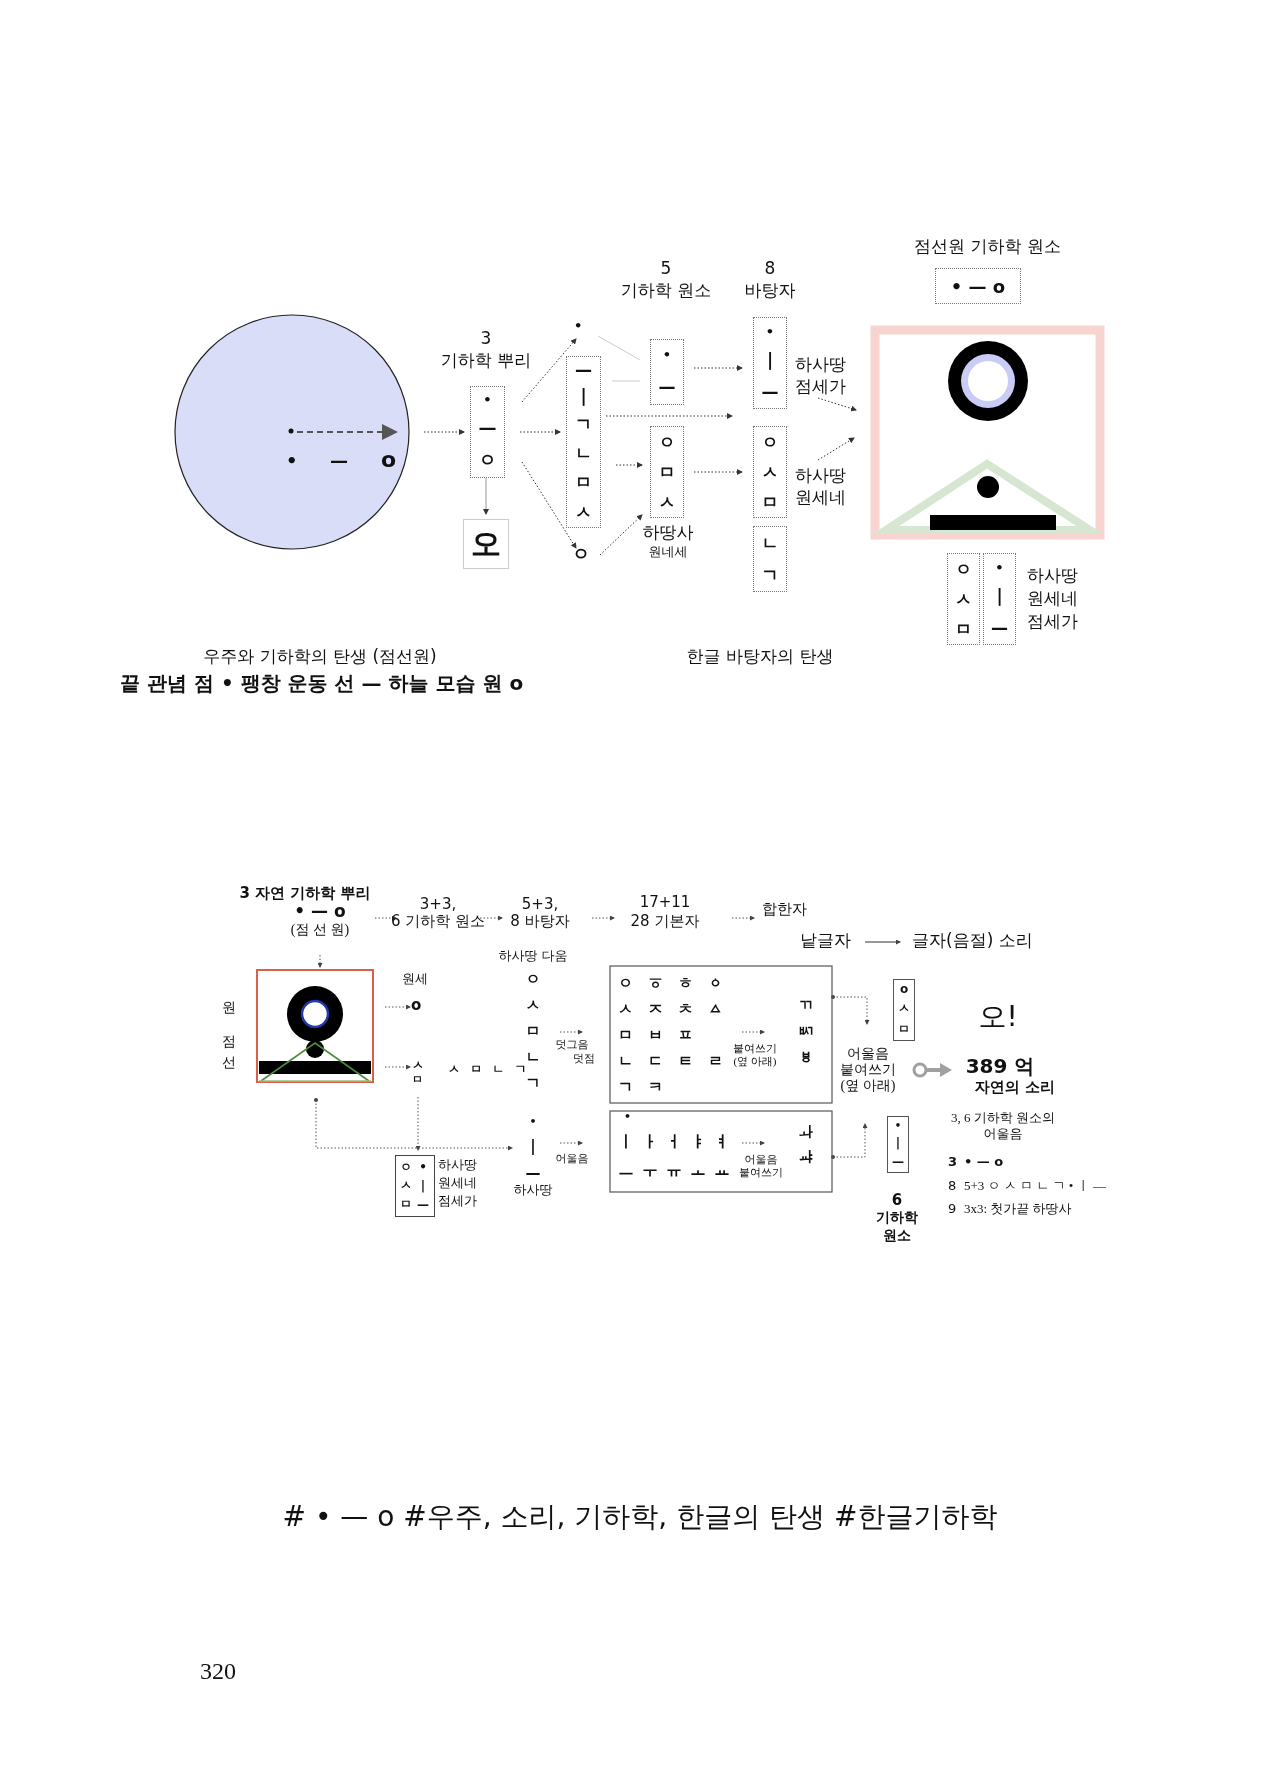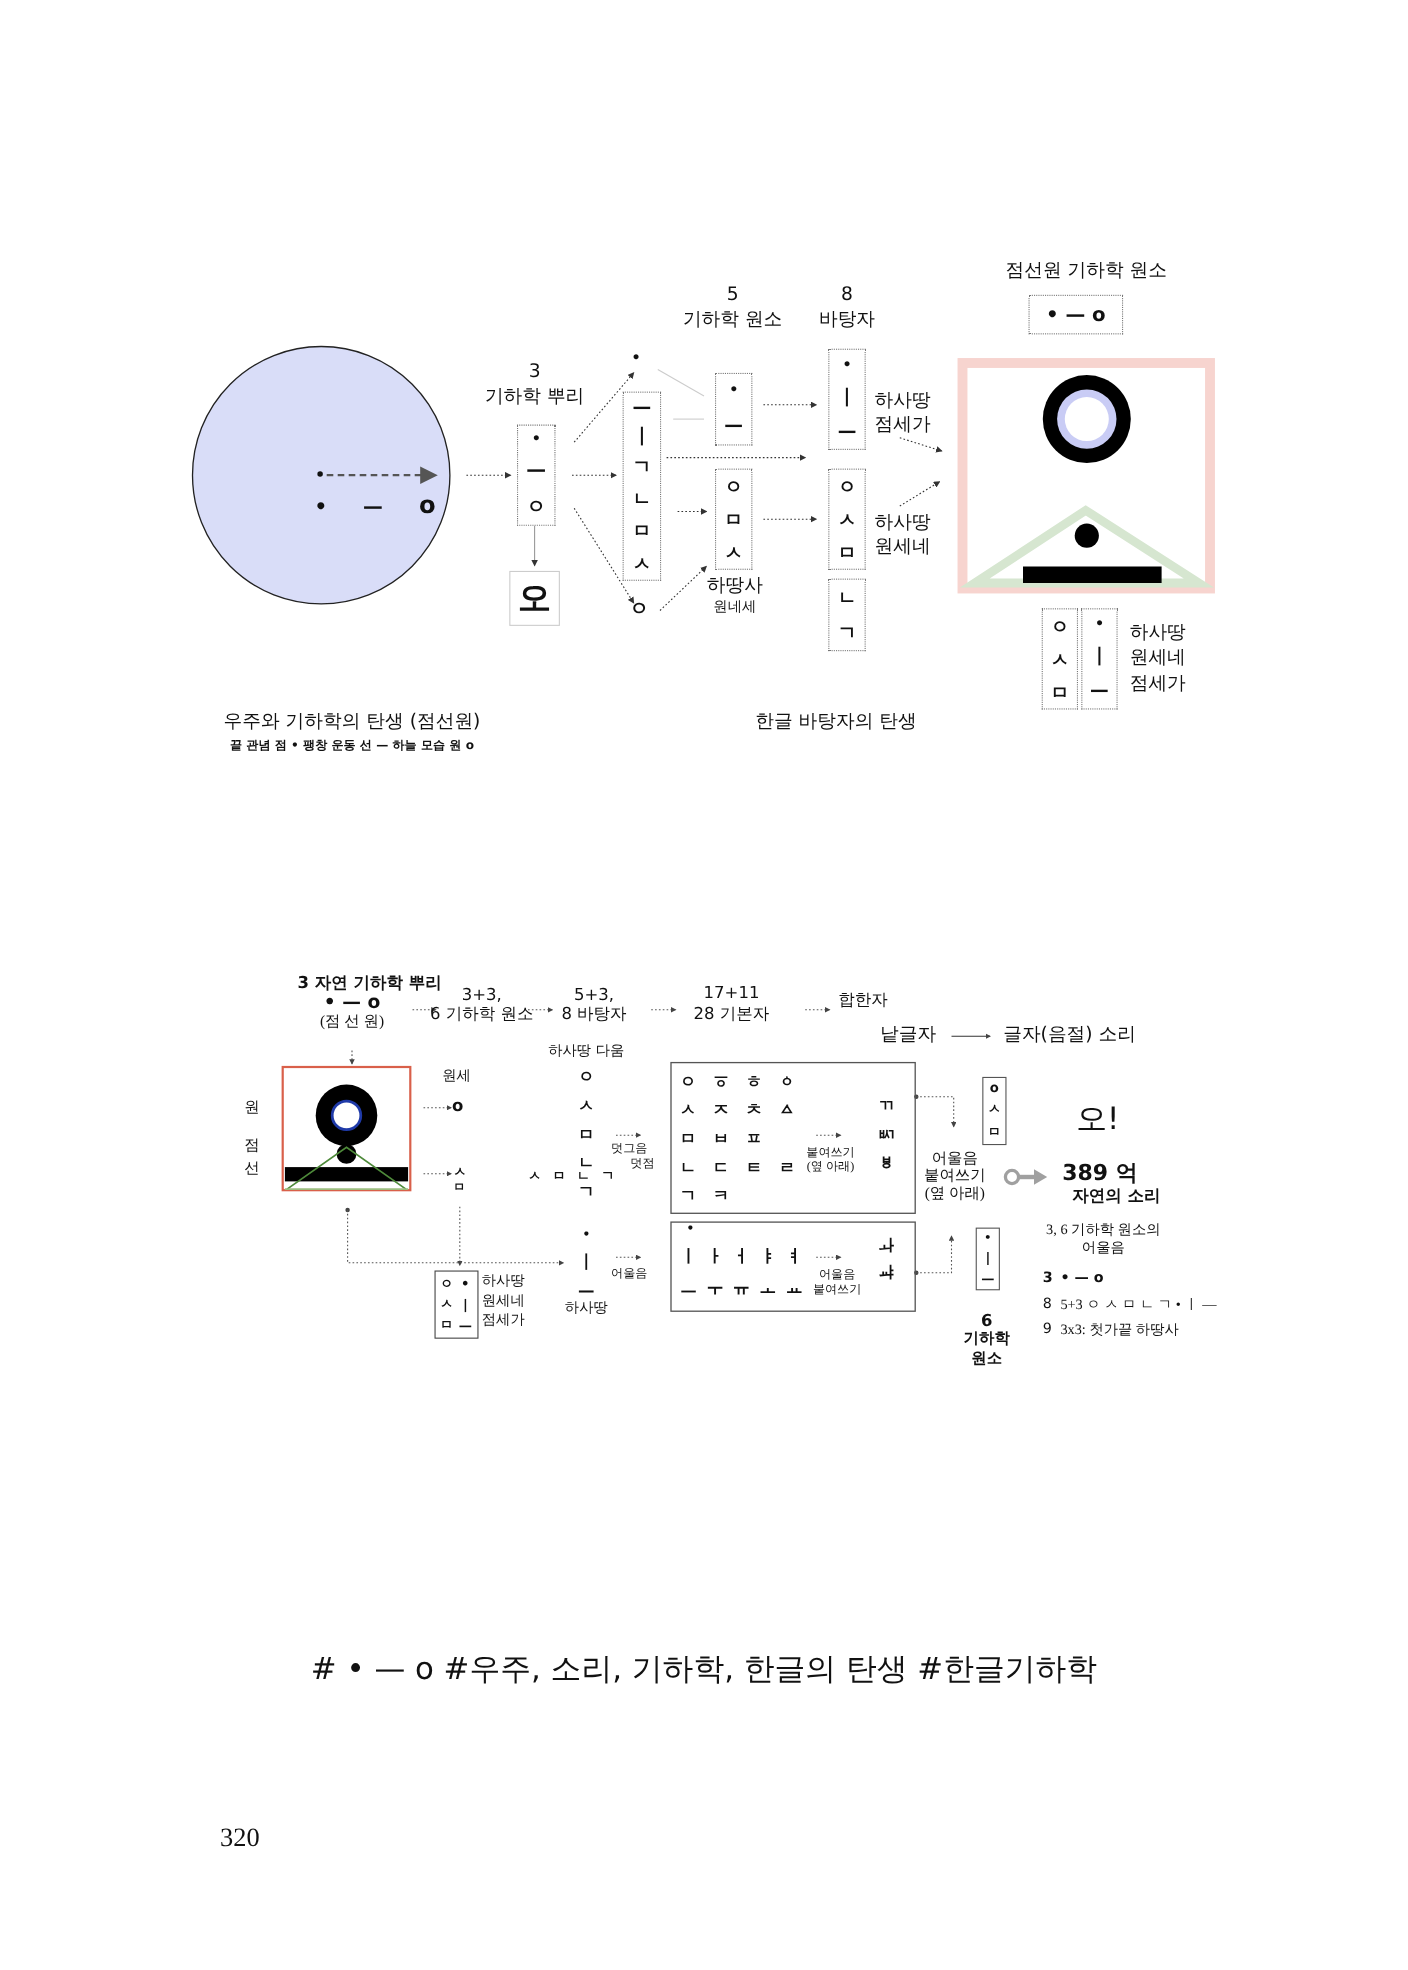--- a/index.html
+++ b/index.html
@@ -141,21 +141,21 @@
   <div class="box col" style="left:983px;top:553px;width:31px;height:90px;">
     <span style="font-size:13px;font-weight:bold;">•</span>
     <span style="font-size:17px;font-weight:bold;">|</span>
     <span style="font-size:17px;font-weight:bold;">—</span>
   </div>
   <div class="t" style="left:1027px;top:565px;font-size:17px;text-align:left;">하사땅</div>
   <div class="t" style="left:1027px;top:588px;font-size:17px;text-align:left;">원세네</div>
   <div class="t" style="left:1027px;top:611px;font-size:17px;text-align:left;">점세가</div>
 
   <div class="t" style="left:150px;top:646px;width:340px;font-size:17px;">우주와 기하학의 탄생 (점선원)</div>
-  <div class="t" style="left:120px;top:671px;width:400px;font-size:11px;font-weight:bold;">끝 관념 점  •  팽창 운동 선  —  하늘 모습 원  o</div>
+  <div class="t" style="left:120px;top:671px;width:400px;font-size:20px;font-weight:bold;">끝 관념 점  •  팽창 운동 선  —  하늘 모습 원  o</div>
   <div class="t" style="left:660px;top:646px;width:200px;font-size:17px;">한글 바탕자의 탄생</div>
 </div>
 
 <div>
   <svg width="1280" height="1791">
     <defs>
       <marker id="a2" markerWidth="5" markerHeight="5" refX="4" refY="2.5" orient="auto">
         <path d="M0,0 L5,2.5 L0,5 z" fill="#444"></path>
       </marker>
       <marker id="a3" markerWidth="8" markerHeight="8" refX="7" refY="4" orient="auto">
@@ -201,21 +201,21 @@
 
     <circle cx="920" cy="1070" r="6" fill="none" stroke="#a0a0a0" stroke-width="3"></circle>
     <line x1="926" y1="1070" x2="942" y2="1070" stroke="#a0a0a0" stroke-width="4"></line>
     <path d="M940,1063 L952,1070 L940,1077 z" fill="#a0a0a0"></path>
 
     <rect x="610" y="966" width="222" height="137" fill="none" stroke="#555" stroke-width="1.2"></rect>
 
     <rect x="610" y="1111" width="222" height="81" fill="none" stroke="#555" stroke-width="1.2"></rect>
   </svg>
 
-  <div class="t" style="left:266px;top:884px;width:140px;font-size:15px;font-weight:bold;">3 자연 기하학 뿌리</div>
+  <div class="t" style="left:235px;top:884px;width:140px;font-size:15px;font-weight:bold;">3 자연 기하학 뿌리</div>
   <div class="t" style="left:270px;top:901px;width:100px;font-size:17px;font-weight:bold;">•  —  o</div>
   <div class="t serif" style="left:270px;top:922px;width:100px;font-size:14px;">(점 선 원)</div>
 
   <div class="t" style="left:388px;top:895px;width:100px;font-size:15px;">3+3,</div>
   <div class="t" style="left:388px;top:912px;width:100px;font-size:15px;">6 기하학 원소</div>
   <div class="t" style="left:500px;top:895px;width:80px;font-size:15px;">5+3,</div>
   <div class="t" style="left:500px;top:912px;width:80px;font-size:15px;">8 바탕자</div>
   <div class="t" style="left:620px;top:893px;width:90px;font-size:15px;">17+11</div>
   <div class="t" style="left:620px;top:912px;width:90px;font-size:15px;">28 기본자</div>
   <div class="t" style="left:762px;top:900px;font-size:15px;">합한자</div>
@@ -223,21 +223,21 @@
   <div class="t" style="left:912px;top:930px;font-size:17px;">글자(음절) 소리</div>
 
   <div class="t serif" style="left:222px;top:1000px;font-size:14px;">원</div>
   <div class="t serif" style="left:222px;top:1034px;font-size:14px;">점</div>
   <div class="t serif" style="left:222px;top:1055px;font-size:14px;">선</div>
 
   <div class="t" style="left:402px;top:971px;font-size:13px;">원세</div>
   <div class="t" style="left:411px;top:996px;font-size:15px;font-weight:bold;">o</div>
   <div class="t" style="left:412px;top:1058px;font-size:12px;font-weight:bold;">ㅅ</div>
   <div class="t" style="left:412px;top:1073px;font-size:11px;font-weight:bold;">ㅁ</div>
-  <div class="t" style="left:448px;top:1062px;font-size:12px;font-weight:bold;letter-spacing:3px;margin-left:32px;">ㅅ ㅁ ㄴ ㄱ</div>
+  <div class="t" style="left:448px;top:1062px;font-size:12px;font-weight:bold;letter-spacing:3px;">ㅅ ㅁ ㄴ ㄱ</div>
 
   <div class="box solid" style="left:395px;top:1155px;width:38px;height:60px;">
     <div class="abs col" style="left:3px;top:2px;width:14px;height:56px;font-size:12px;font-weight:bold;">
       <span>ㅇ</span>
       <span>ㅅ</span>
       <span>ㅁ</span>
     </div>
     <div class="abs col" style="left:20px;top:2px;width:14px;height:56px;font-size:12px;font-weight:bold;">
       <span>•</span>
       <span>|</span>

